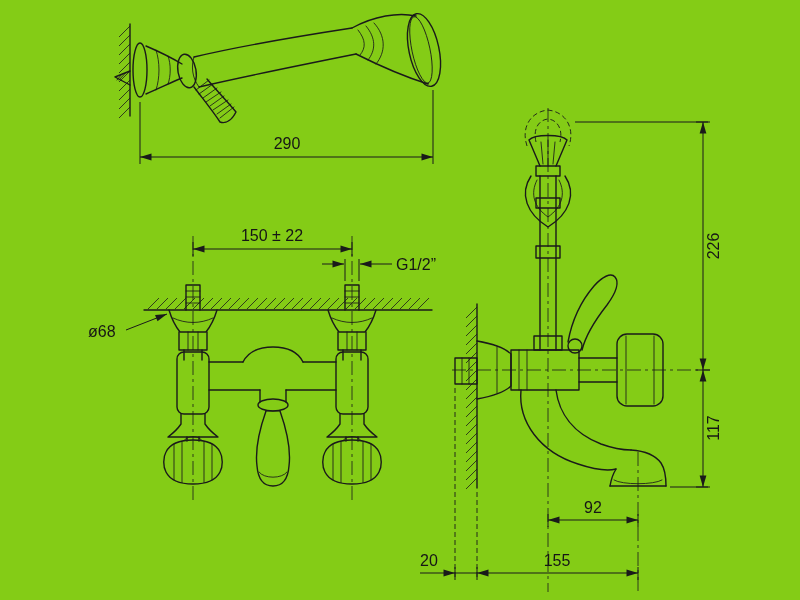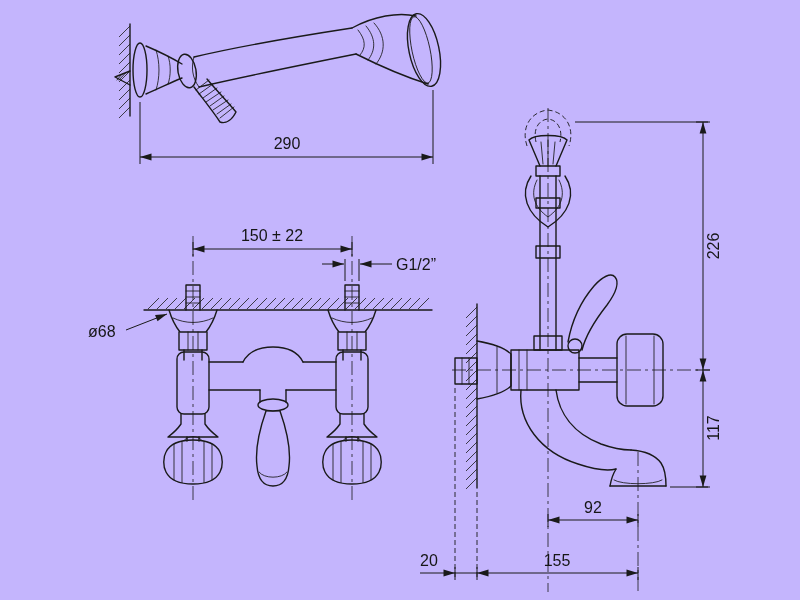--- a/index.html
+++ b/index.html
@@ -1,16 +1,16 @@
 <!DOCTYPE html>
 <html><head>
 <meta charset="utf-8">
 <style>
   html,body{margin:0;padding:0;background:#ffffff}
-  .stage{position:relative;width:800px;height:600px;background:#c4b5fd;overflow:hidden;
+  .stage{position:relative;width:800px;height:600px;background:#84cc16;overflow:hidden;
          font-family:"Liberation Sans","DejaVu Sans",sans-serif}
   svg{display:block}
   .ol{fill:none;stroke:#1a1a1a;stroke-width:1.4;stroke-linecap:round;stroke-linejoin:round}
   .th{fill:none;stroke:#1a1a1a;stroke-width:0.85;stroke-linecap:round}
   .dim{fill:none;stroke:#1a1a1a;stroke-width:1}
   .cl{fill:none;stroke:#1a1a1a;stroke-width:0.8;stroke-dasharray:14 4 3 4}
   .dash{fill:none;stroke:#1a1a1a;stroke-width:0.9;stroke-dasharray:5 3}
   .hatch{fill:none;stroke:#1a1a1a;stroke-width:0.8}
   text{fill:#161616;font-size:16px;font-family:"Liberation Sans","DejaVu Sans",sans-serif}
   .mid{text-anchor:middle}

